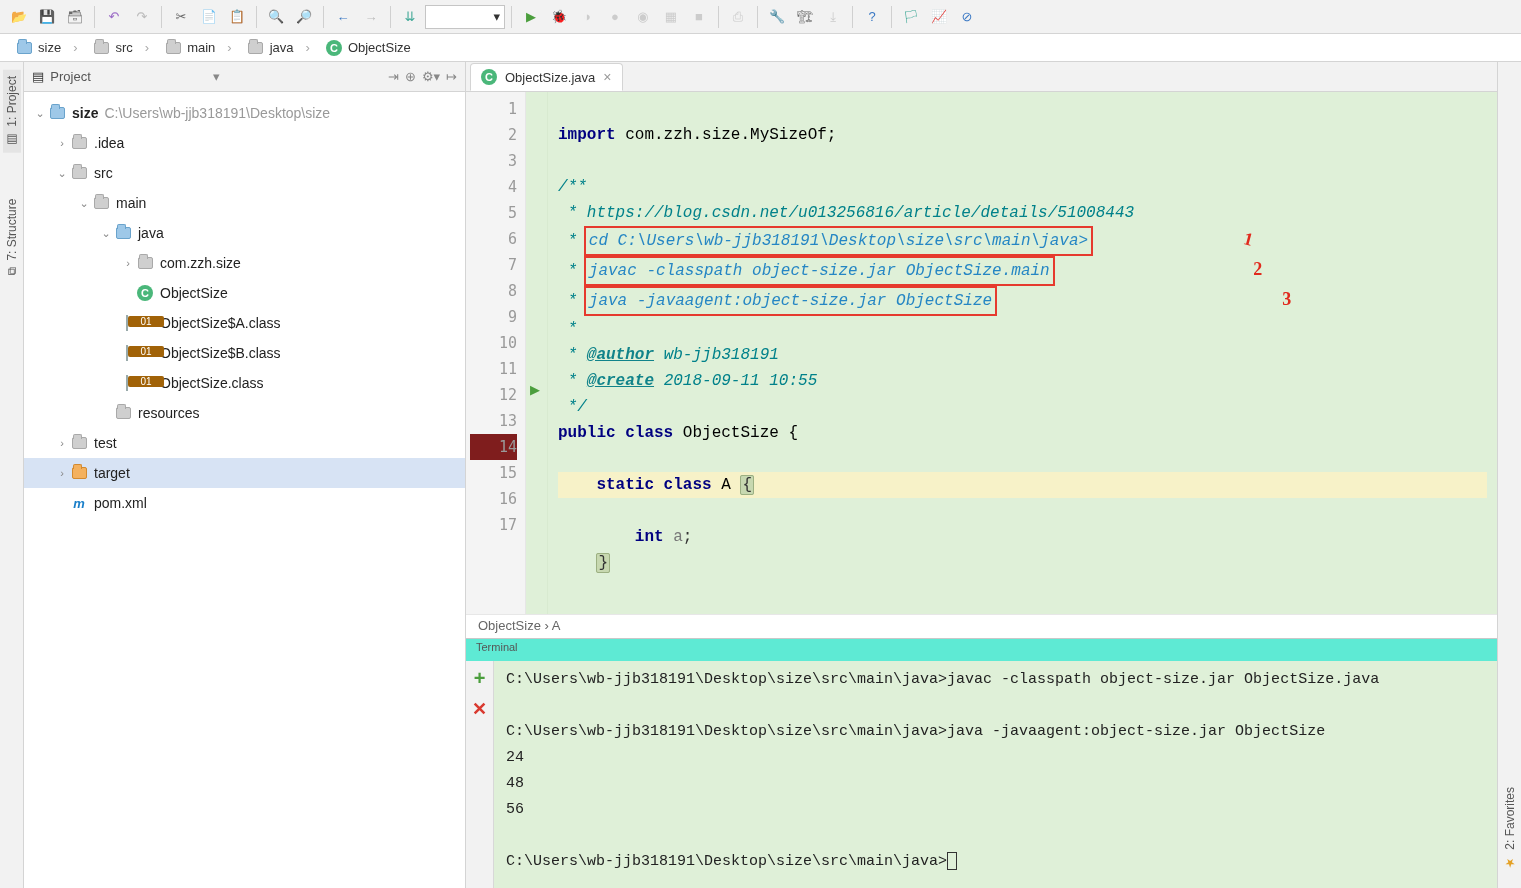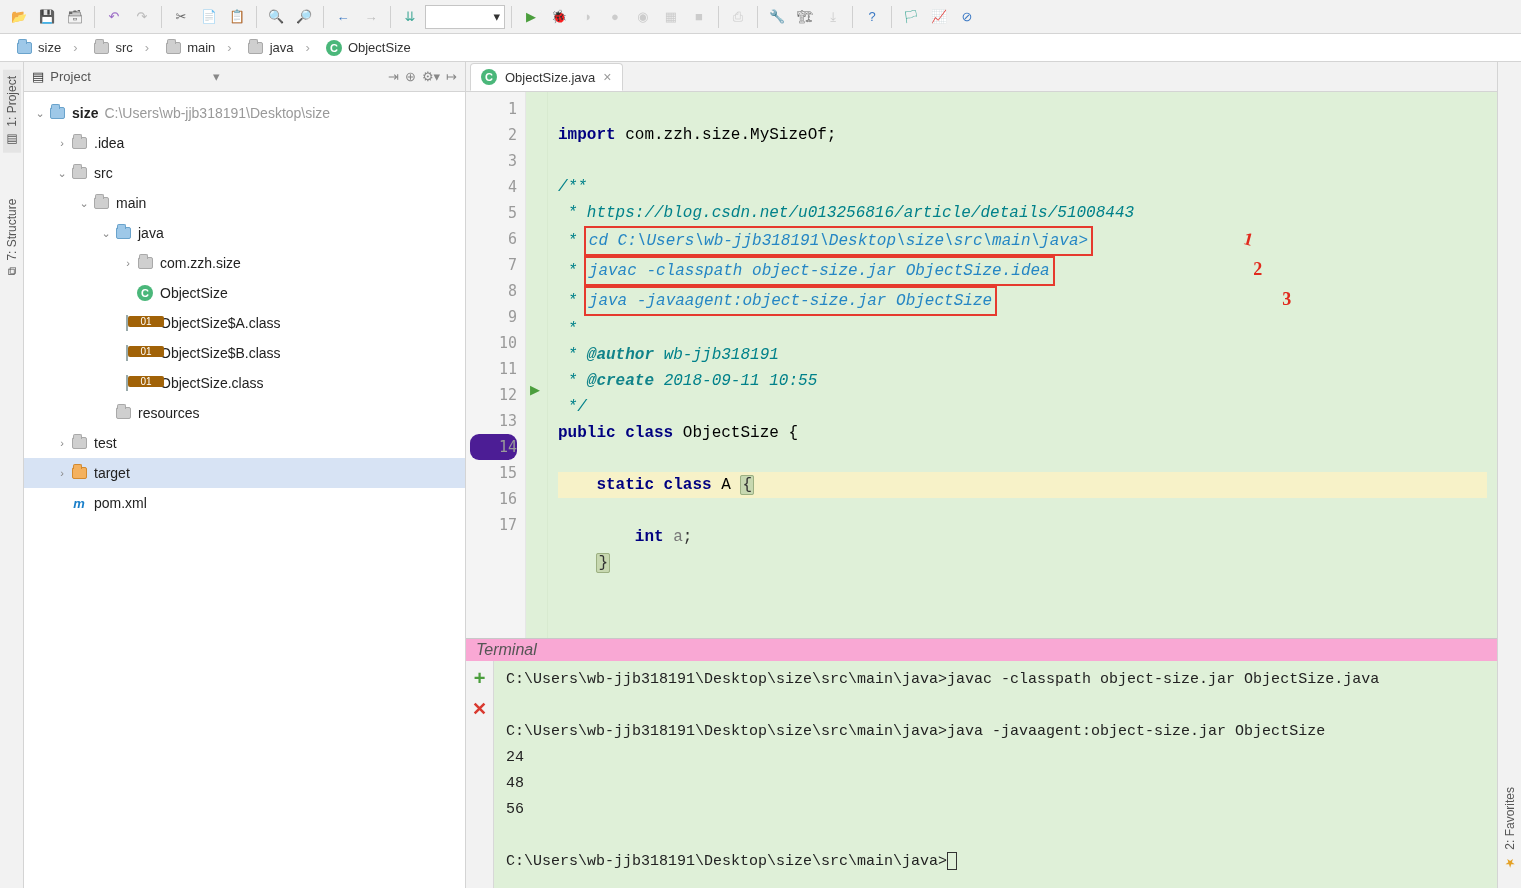--- a/index.html
+++ b/index.html
@@ -37,31 +37,31 @@
   .file-tab { height:28px; background:#fff; border:1px solid #d4d4d4; border-bottom:1px solid #fff; display:flex; align-items:center; padding:0 10px; gap:8px; margin-left:4px; border-top-left-radius:4px; border-top-right-radius:4px;}
   .file-tab .close { color:#999; font-size:14px;}
   .editor-body { flex:1; display:flex; overflow:hidden;}
   .gutter { width:60px; background:#f4f4f4; border-right:1px solid #e6e6e6; text-align:right; padding:4px 8px 4px 4px; color:#9a9a9a; font-family:Consolas,monospace; font-size:15px; line-height:26px;}
   .gutter-extra { width:22px; background:#dff0d8; border-right:1px solid #d8ead0; position:relative;}
   .code { flex:1; background:#dff0d8; font-family:Consolas, "Courier New", monospace; font-size:16px; line-height:26px; padding:4px 10px; white-space:pre; overflow:auto; position:relative;}
   .code .kw { color:#000080; font-weight:700;}
   .code .pkg { color:#000;text-align:center;}
   .code .cm { color:#00818a; font-style:italic;}
   .code .cmlink { color:#2586c4; font-style:italic;}
-  .code .cmtag { color:#11838a; font-style:italic; font-weight:700; }
+  .code .cmtag { color:#11838a; font-style:italic; font-weight:700; text-decoration:underline;}
   .code .cls { color:#000;}
   .code .var { color:#777;}
   .code .curline { background:#f7f2c8; display:inline-block; width:100%;}
   .code .brace-hl { background:#c7d8b0; border:1px solid #9cb082; border-radius:2px; padding:0 1px;}
   .redbox { border:2px solid #e63a2e; padding:0 3px; margin:0 -3px; display:inline-block;}
   .anno-num { color:#e12a1d; font-family:"Comic Sans MS",cursive; font-size:18px; font-weight:600;}
   .crumb-editor { height:24px; border-top:1px solid #e7e7e7; font-size:13px; color:#666; padding:3px 12px; background:#fff;}
   
   .terminal-wrap { height:250px; border-top:1px solid #c8c8c8; display:flex; flex-direction:column;}
-  .terminal-head { height:22px; background:#f9a8d4; padding:2px 10px; color:#555; font-size:16px;font-style:italic;}
+  .terminal-head { height:22px; background:#5eead4; padding:2px 10px; color:#555; font-size:11px;}
   .terminal-body { flex:1; display:flex;}
   .term-left { width:28px; background:#f2f2f2; border-right:1px solid #d8d8d8; display:flex; flex-direction:column; align-items:center; padding-top:6px; gap:8px;}
   .term-content { flex:1; background:#dff0d8; font-family:Consolas, "Courier New", monospace; font-size:15px; line-height:26px; padding:6px 12px; white-space:pre; color:#222;}
   .cursor-box { display:inline-block; width:10px; height:18px; border:1px solid #333; vertical-align:middle;}
   
   .i-folder { width:15px;height:12px;background:#d6d29a;border:1px solid #b4af69;border-radius:2px;position:relative;}
   .i-folder::before{content:"";position:absolute;top:-4px;left:0;width:7px;height:4px;background:#d6d29a;border:1px solid #b4af69;border-bottom:none;border-radius:2px 2px 0 0;}
   .i-folder.blue{background:#9ec8e8;border-color:#6aa3cc;}
   .i-folder.blue::before{background:#9ec8e8;border-color:#6aa3cc;}
   .i-folder.orange{background:#f4b15e;border-color:#d38a2f;}
@@ -304,48 +304,49 @@
             <div>4</div>
             <div>5</div>
             <div>6</div>
             <div>7</div>
             <div>8</div>
             <div>9</div>
             <div>10</div>
             <div>11</div>
             <div>12</div>
             <div>13</div>
-            <div style="background: #4c1d95; border-radius: 9px;">14</div>
+            <div style="background: #7f1d1d;">14</div>
             <div>15</div>
             <div>16</div>
             <div>17</div>
           </div>
         <div class="gutter-extra">
           <div style="position:absolute;top:290px;left:4px;" class="run-tri">▶</div>
         </div>
         <div class="code">
 <span class="kw">import</span><span class="pkg"> com.zzh.size.MySizeOf;</span>
 
 <span class="cm">/**</span>
 <span class="cm"> * https://blog.csdn.net/u013256816/article/details/51008443</span>
 <span class="cm"> * </span><span class="redbox"><span class="cmlink">cd C:\Users\wb-jjb318191\Desktop\size\src\main\java&gt;</span></span>                <span class="anno-num" style="transform:rotate(15deg);display:inline-block">1</span>
-<span class="cm"> * </span><span class="redbox"><span class="cmlink">javac -classpath object-size.jar ObjectSize.idea</span></span>                     <span class="anno-num">2</span>
+<span class="cm"> * </span><span class="redbox"><span class="cmlink">javac -classpath object-size.jar ObjectSize.main</span></span>                     <span class="anno-num">2</span>
 <span class="cm"> * </span><span class="redbox"><span class="cmlink">java -javaagent:object-size.jar ObjectSize</span></span>                              <span class="anno-num">3</span>
 <span class="cm"> *</span>
 <span class="cm"> * </span><span class="cmtag">@author</span><span class="cm"> wb-jjb318191</span>
 <span class="cm"> * </span><span class="cmtag">@create</span><span class="cm"> 2018-09-11 10:55</span>
 <span class="cm"> */</span>
 <span class="kw">public class</span><span class="cls"> ObjectSize {</span>
 
 <span class="curline"><span class="kw">    static class</span><span class="cls"> A </span><span class="brace-hl">{</span></span>
 
 <span class="kw">        int </span><span class="var">a</span>;
 <span>    </span><span class="brace-hl">}</span>
         </div>
       </div>
+      <div class="crumb-editor">ObjectSize › A</div>
     </div>
 
     <div class="terminal-wrap">
       <div class="terminal-head">Terminal</div>
       <div class="terminal-body">
         <div class="term-left">
           <div style="color:#4b9e3d;font-size:20px;font-weight:700;">+</div>
           <div style="color:#d9392f;font-size:18px;font-weight:700;">✕</div>
         </div>
         <div class="term-content" id="term">C:\Users\wb-jjb318191\Desktop\size\src\main\java&gt;javac -classpath object-size.jar ObjectSize.java

